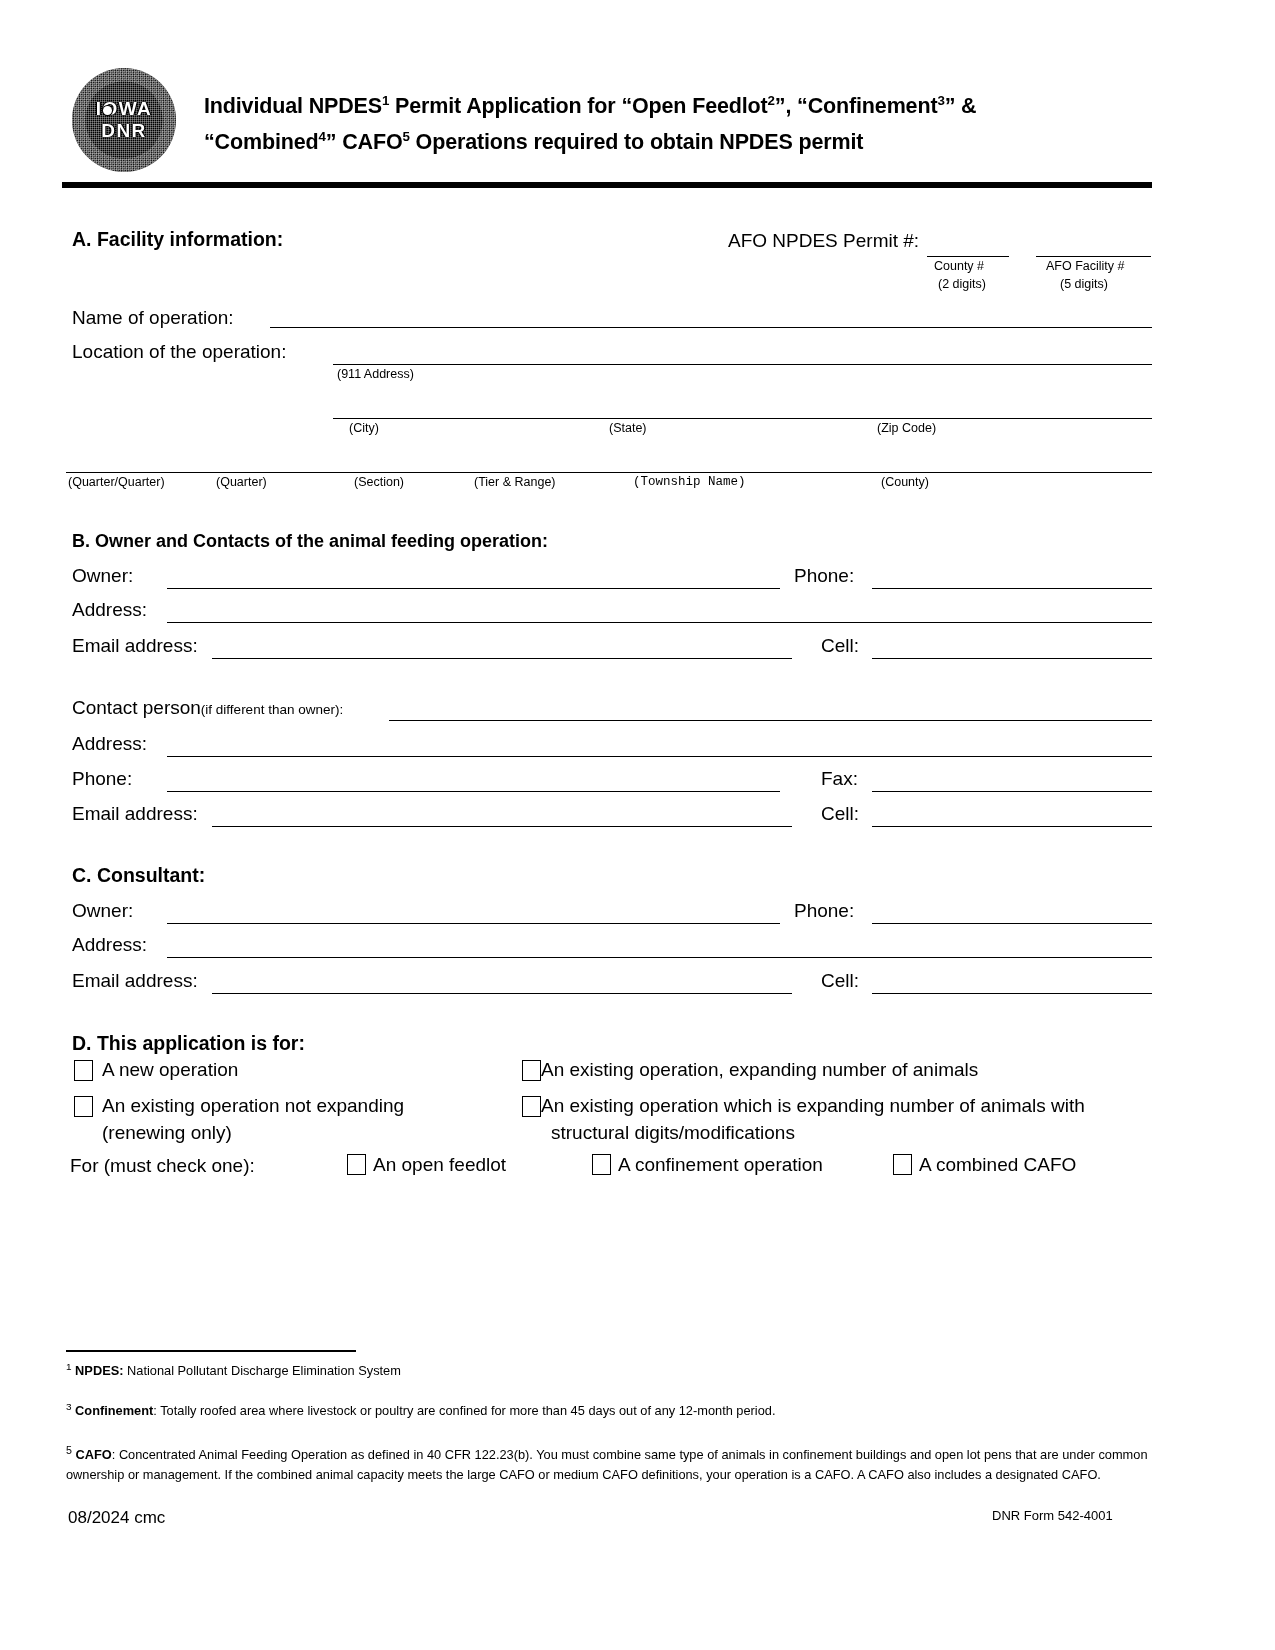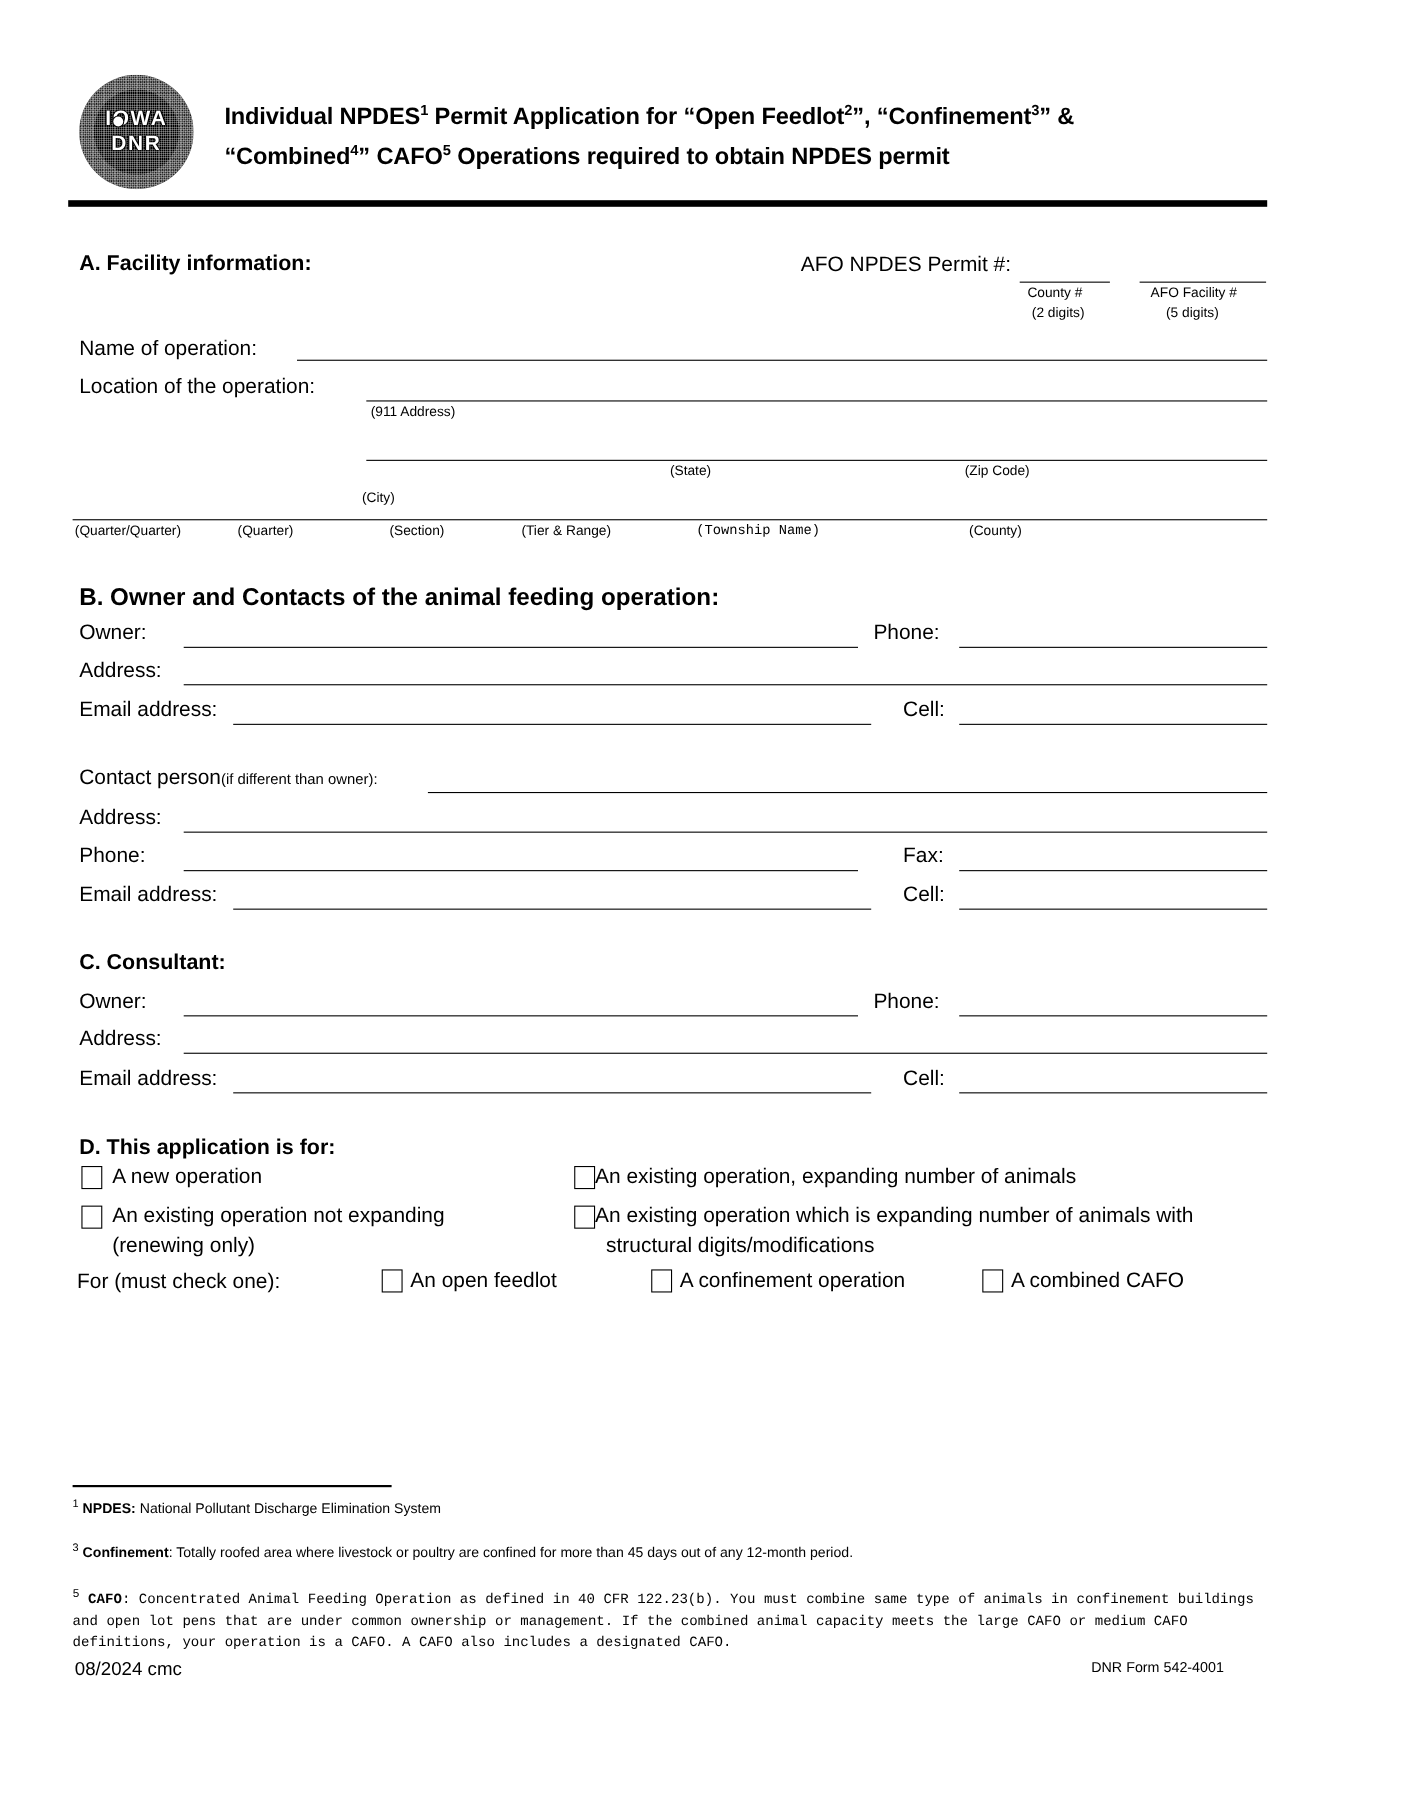--- a/index.html
+++ b/index.html
@@ -140,21 +140,20 @@
     white-space: nowrap;
   }
   .fn sup { font-size: 0.78em; vertical-align: super; line-height: 0; }
   .fn b { font-weight: bold; }
   .fn-wrap {
     position: absolute;
     left: 66px;
     width: 1086px;
     font-size: 12.8px;
     line-height: 19.5px;
-    font-family: Liberation Mono, monospace;
   }
   .footer-left {
     position: absolute;
     left: 68px;
     top: 1508px;
     font-size: 17px;
   }
   .footer-right {
     position: absolute;
     left: 992px;
@@ -193,33 +192,33 @@
   <div class="abs lbl lbl-sm" style="left:1060px; top:278px;">(5 digits)</div>
 
   <div class="abs lbl" style="left:72px; top:308px;">Name of operation:</div>
   <div class="rule" style="left:270px; top:327px; width:882px;"></div>
 
   <div class="abs lbl" style="left:72px; top:342px;">Location of the operation:</div>
   <div class="rule" style="left:333px; top:364px; width:819px;"></div>
   <div class="abs lbl lbl-sm" style="left:337px; top:368px;">(911 Address)</div>
 
   <div class="rule" style="left:333px; top:418px; width:819px;"></div>
-  <div class="abs lbl lbl-sm" style="left:329px; top:422px;margin-top:24px;">(City)</div>
+  <div class="abs lbl lbl-sm" style="left:349px; top:422px;">(City)</div>
   <div class="abs lbl lbl-sm" style="left:609px; top:422px;">(State)</div>
   <div class="abs lbl lbl-sm" style="left:877px; top:422px;">(Zip Code)</div>
 
   <div class="rule" style="left:66px; top:472px; width:1086px;"></div>
   <div class="abs lbl lbl-sm" style="left:68px; top:476px;">(Quarter/Quarter)</div>
   <div class="abs lbl lbl-sm" style="left:216px; top:476px;">(Quarter)</div>
   <div class="abs lbl lbl-sm" style="left:354px; top:476px;">(Section)</div>
   <div class="abs lbl lbl-sm" style="left:474px; top:476px;">(Tier &amp; Range)</div>
   <div class="abs lbl lbl-sm" style="left:633px; top:476px;font-family:Liberation Mono, monospace;">(Township Name)</div>
   <div class="abs lbl lbl-sm" style="left:881px; top:476px;">(County)</div>
 
-  <div class="abs lbl lbl-b" style="left:72px; top:532px; font-size:22px;">B. Owner and Contacts of the animal feeding operation:</div>
+  <div class="abs lbl lbl-b" style="left:72px; top:532px; font-size:18px;">B. Owner and Contacts of the animal feeding operation:</div>
 
   <div class="abs lbl" style="left:72px; top:566px;">Owner:</div>
   <div class="rule" style="left:167px; top:588px; width:613px;"></div>
   <div class="abs lbl" style="left:794px; top:566px;">Phone:</div>
   <div class="rule" style="left:872px; top:588px; width:280px;"></div>
 
   <div class="abs lbl" style="left:72px; top:600px;">Address:</div>
   <div class="rule" style="left:167px; top:622px; width:985px;"></div>
 
   <div class="abs lbl" style="left:72px; top:636px;">Email address:</div>

